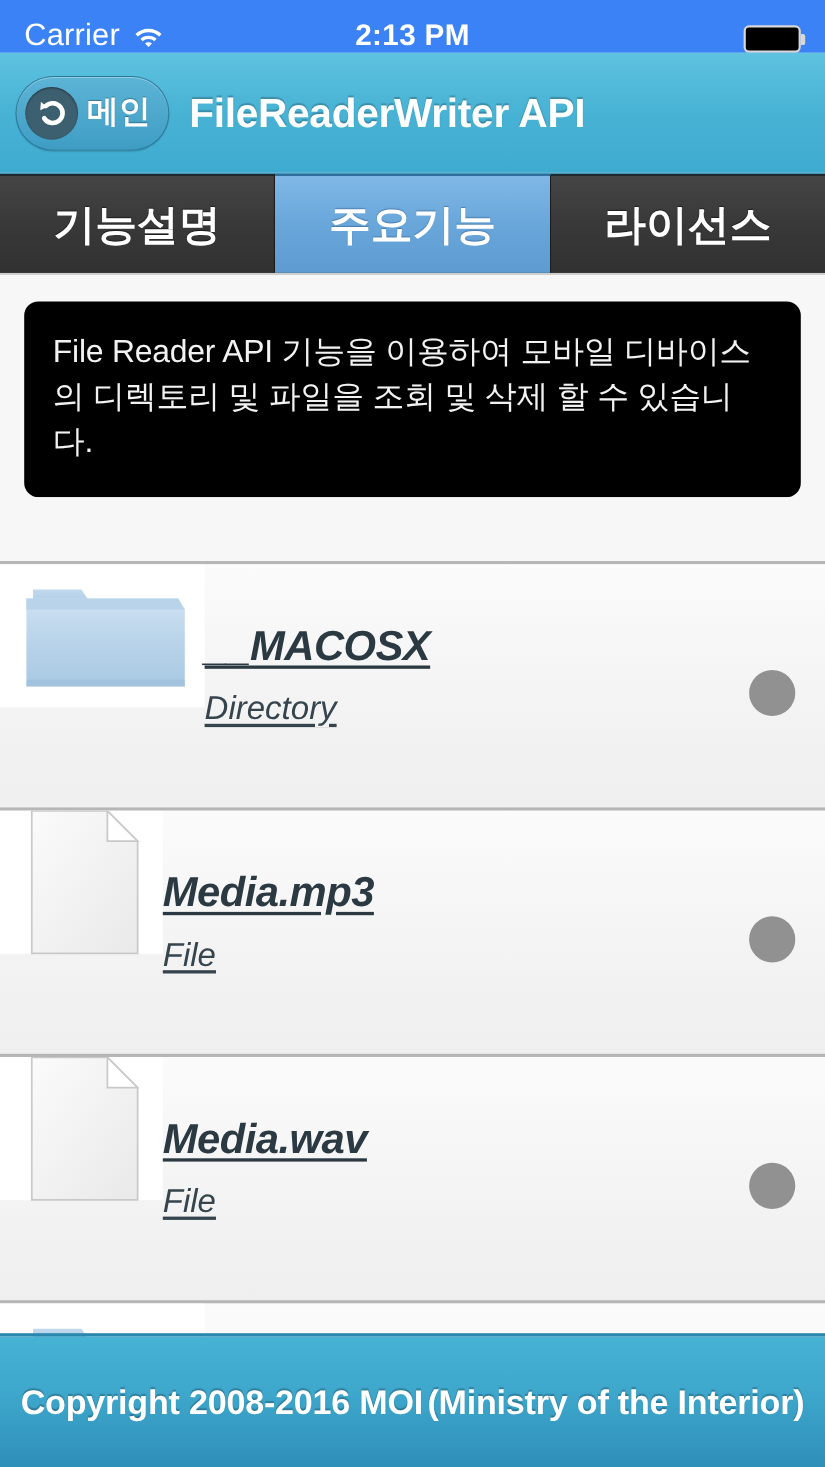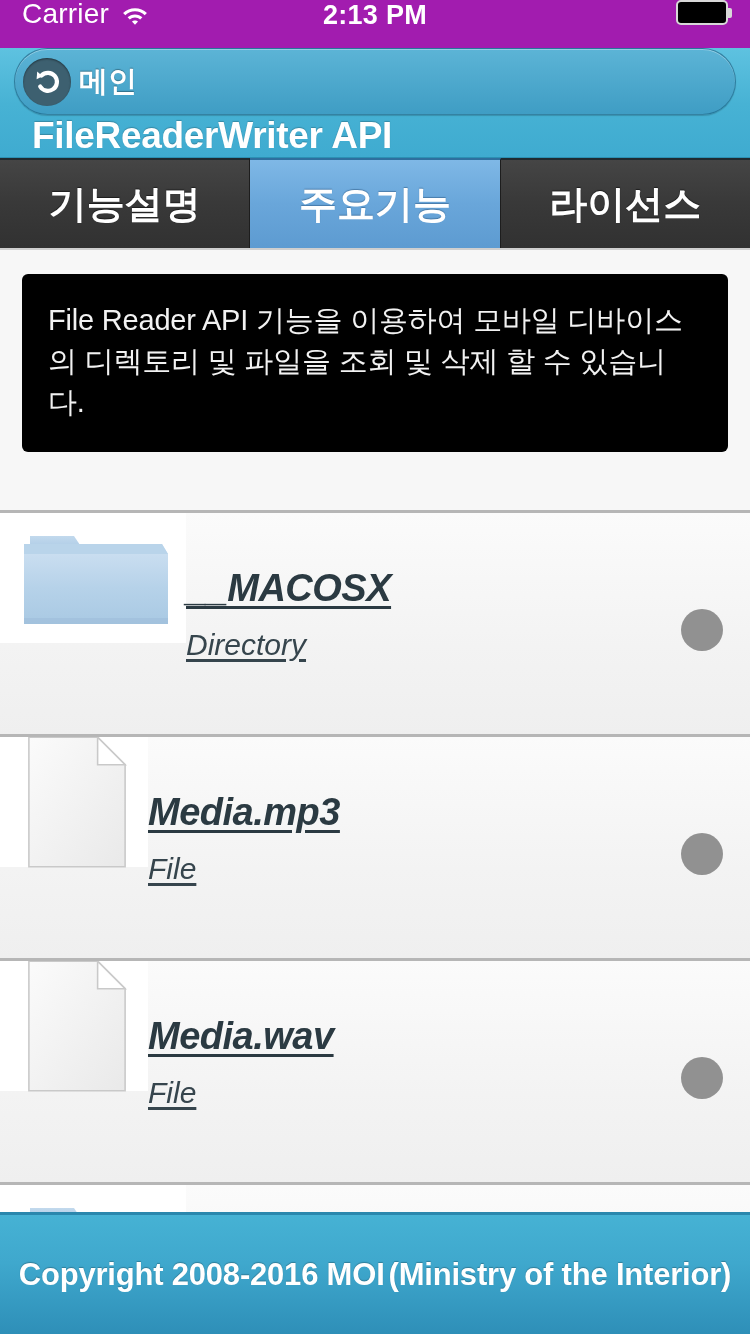--- a/index.html
+++ b/index.html
@@ -16,24 +16,24 @@
     position: relative;
     width: 750px;
     height: 1334px;
     overflow: hidden;
     background: #f6f6f6;
   }
 
   
   .status-bar {
     height: 48px;
-    background: #a21caf;
+    background: #3b82f6;
     color: #fff;
     display: flex;
-    align-items: flex-start;
+    align-items: flex-end;
     padding: 0 22px;
     position: relative;
   }
   .status-left {
     display: flex;
     align-items: center;
     gap: 11px;
   }
   .carrier-label {
     font-size: 28px;
@@ -78,24 +78,24 @@
     height: 10px;
     background: #d8d8d8;
     border-radius: 0 2px 2px 0;
   }
 
   
   .nav-bar {
     height: 110px;
     background: linear-gradient(to bottom, #5ec2e0 0%, #47b2d4 52%, #3fabd0 100%);
     display: flex;
+    align-items: center;
     padding: 0 14px;
     position: relative;
     border-bottom: 1px solid #2b90b4;
-    flex-direction: column;
   }
   .back-button {
     display: flex;
     align-items: center;
     gap: 8px;
     height: 68px;
     padding: 0 16px 0 8px;
     border-radius: 34px;
     background: linear-gradient(to bottom, #5cb4d6 0%, #3f9dc4 100%);
     border: 1px solid rgba(20,90,120,0.55);
@@ -160,21 +160,21 @@
   }
 
   
   .desc-wrap {
     padding: 24px 22px 0 22px;
     background: #f7f7f7;
   }
   .desc-box {
     background: #000;
     color: #f2f2f2;
-    border-radius: 6px;
+    border-radius: 13px;
     padding: 26px 26px 28px 26px;
     font-size: 29px;
     line-height: 1.42;
     letter-spacing: -0.2px;
   }
   .desc-spacer { height: 58px; background: #f7f7f7; }
 
   
   .file-list {
     border-top: 3px solid #b6b6b6;

